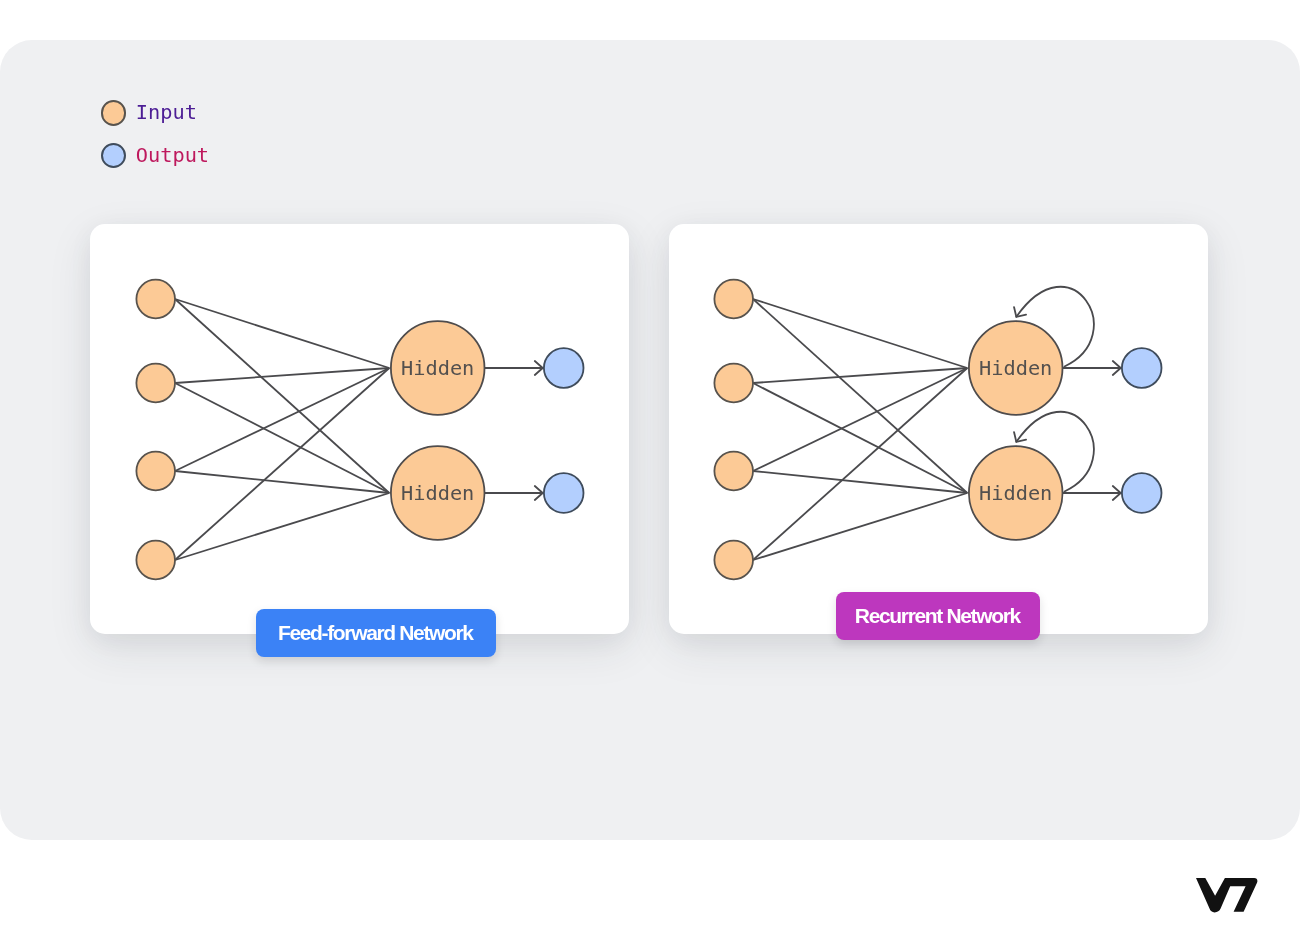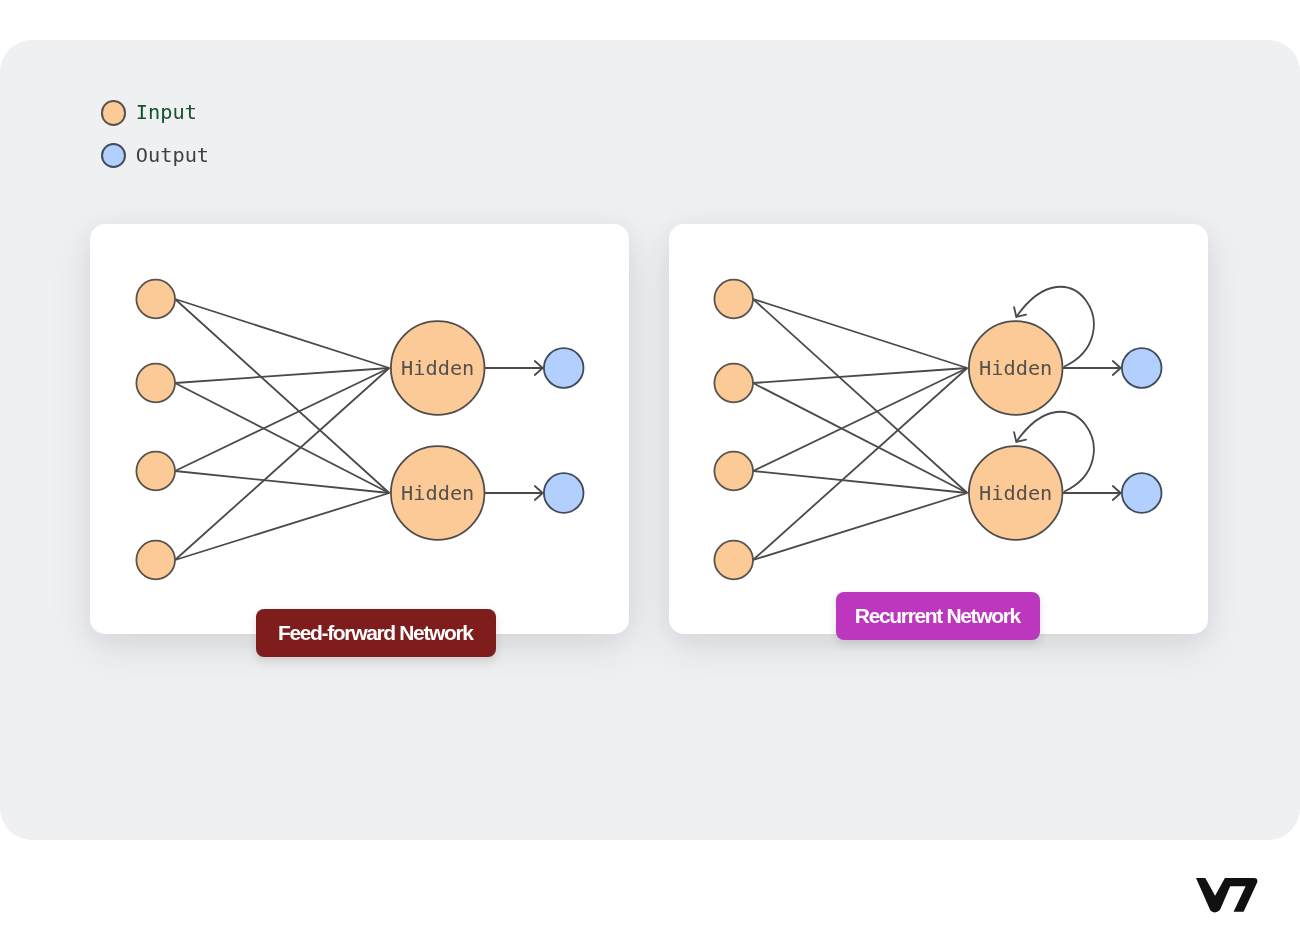--- a/index.html
+++ b/index.html
@@ -23,25 +23,25 @@
 </style>
 </head>
 <body>
 
 <div id="root">
   <div class="panel" style="background: rgb(239, 240, 242);"></div>
 
   <div class="legend">
     <div class="legend-row">
       <span class="legend-dot" style="background: rgb(252, 202, 150); border: 2px solid rgb(88, 83, 77);"></span>
-      <span class="legend-label" style="color: #14532d;">Input</span>
+      <span class="legend-label" style="color: #4c1d95;">Input</span>
     </div>
     <div class="legend-row">
       <span class="legend-dot" style="background: rgb(179, 207, 254); border: 2px solid rgb(63, 76, 92);"></span>
-      <span class="legend-label" style="color: #404040;">Output</span>
+      <span class="legend-label" style="color: #be185d;">Output</span>
     </div>
   </div>
 
   <div class="card" id="card-ff" style="background: rgb(255, 255, 255);"></div>
   <div class="card" id="card-rn" style="background: rgb(255, 255, 255);"></div>
 
   <svg id="net" width="1300" height="952">
       <style>.edges line{stroke:#4a4a4d;stroke-width:1.8}.arrows path{stroke:#4a4a4d;stroke-width:1.8;fill:none;stroke-linecap:round;stroke-linejoin:round}.n-in{fill:#fcca96;stroke:#58534d;stroke-width:1.8}.n-hid{fill:#fcca96;stroke:#4f4c4c;stroke-width:1.8}.n-out{fill:#b3cffe;stroke:#3f4c5c;stroke-width:1.8}.hid-t{font-family:"DejaVu Sans Mono",monospace;font-size:20.3px;fill:#53504e;text-anchor:middle;dominant-baseline:central}</style>
       <g>
         <g class="edges">
@@ -102,21 +102,21 @@
           <circle class="n-hid" cx="1015.7" cy="368" r="46.8"></circle>
           <text class="hid-t" x="1015.7" y="368">Hidden</text>
           <circle class="n-hid" cx="1015.7" cy="493" r="46.8"></circle>
           <text class="hid-t" x="1015.7" y="493">Hidden</text>
           <circle class="n-out" cx="1141.7" cy="368" r="19.8"></circle>
           <circle class="n-out" cx="1141.7" cy="493" r="19.8"></circle>
         </g>
       </g>
     </svg>
 
-  <div class="pill" id="pill-ff" style="color: rgb(255, 255, 255); background: #7f1d1d; text-align: right;">
+  <div class="pill" id="pill-ff" style="color: rgb(255, 255, 255); background: #3b82f6; text-align: right;">
       <span class="pill-t">Feed-forward Network</span>
     </div>
   <div class="pill" id="pill-rn" style="color: rgb(255, 255, 255); background: rgb(189, 55, 190);">
       <span class="pill-t">Recurrent Network</span>
     </div>
 
   <svg class="logo" width="63" height="36" viewBox="0 0 63 36">
     <path id="logo-path" d="M0 0 L9.3 0 L19.1 17.8 L28.9 0 L58.2 0 Q61.4 0 61.4 2.9 Q61.4 3.9 60.9 4.9 L47.6 33.8 L37.6 33.8 L49.6 8.2 L34.2 8.2 L24.6 30.6 Q22.9 34.4 18.6 34.4 Q14.8 34.4 13.5 30.6 Z" fill="#111111"></path>
   </svg>
 </div>

